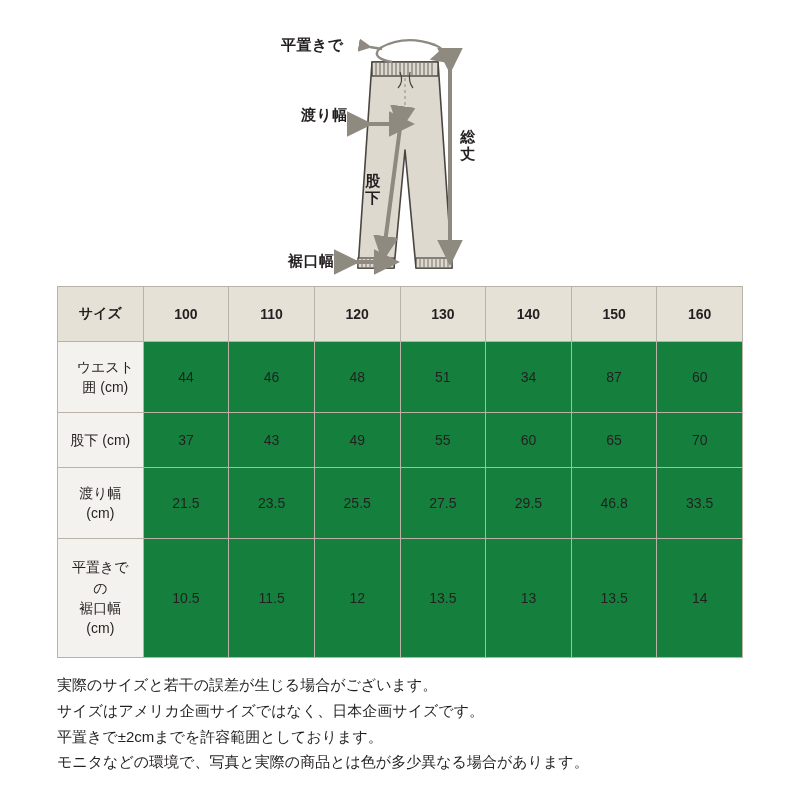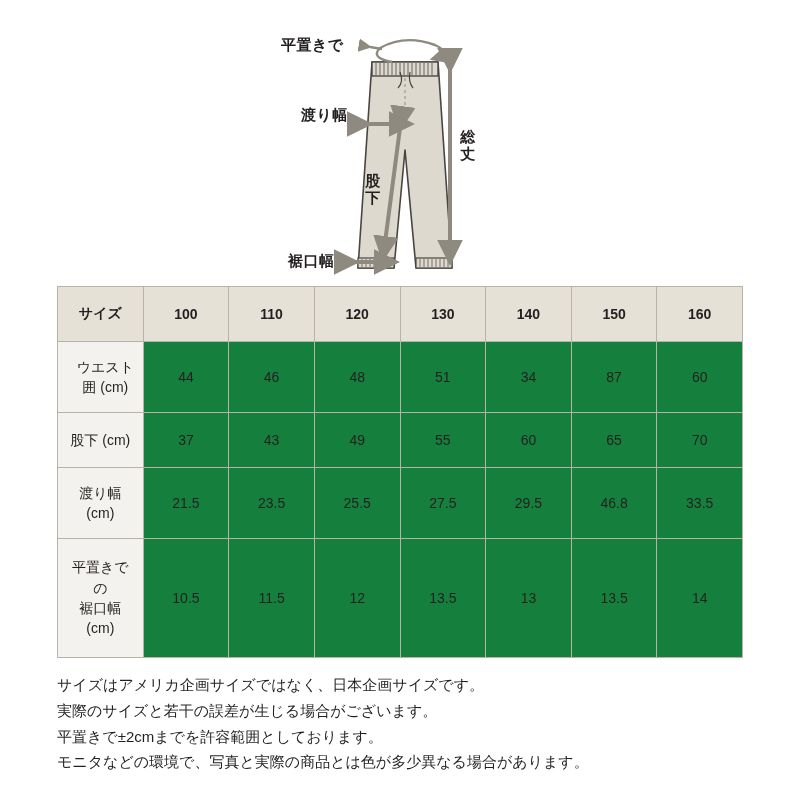--- a/index.html
+++ b/index.html
@@ -254,17 +254,17 @@
         <td>13.5</td>
         <td>13</td>
         <td>13.5</td>
         <td>14</td>
       </tr>
     </tbody>
   </table>
 </div>
 
 <div class="notes">
+  <div>実際のサイズと若干の誤差が生じる場合がございます。</div>
   <div>サイズはアメリカ企画サイズではなく、日本企画サイズです。</div>
-  <div>実際のサイズと若干の誤差が生じる場合がございます。</div>
   <div>平置きで±2cmまでを許容範囲としております。</div>
   <div>モニタなどの環境で、写真と実際の商品とは色が多少異なる場合があります。</div>
 </div>
 
 </body></html>

